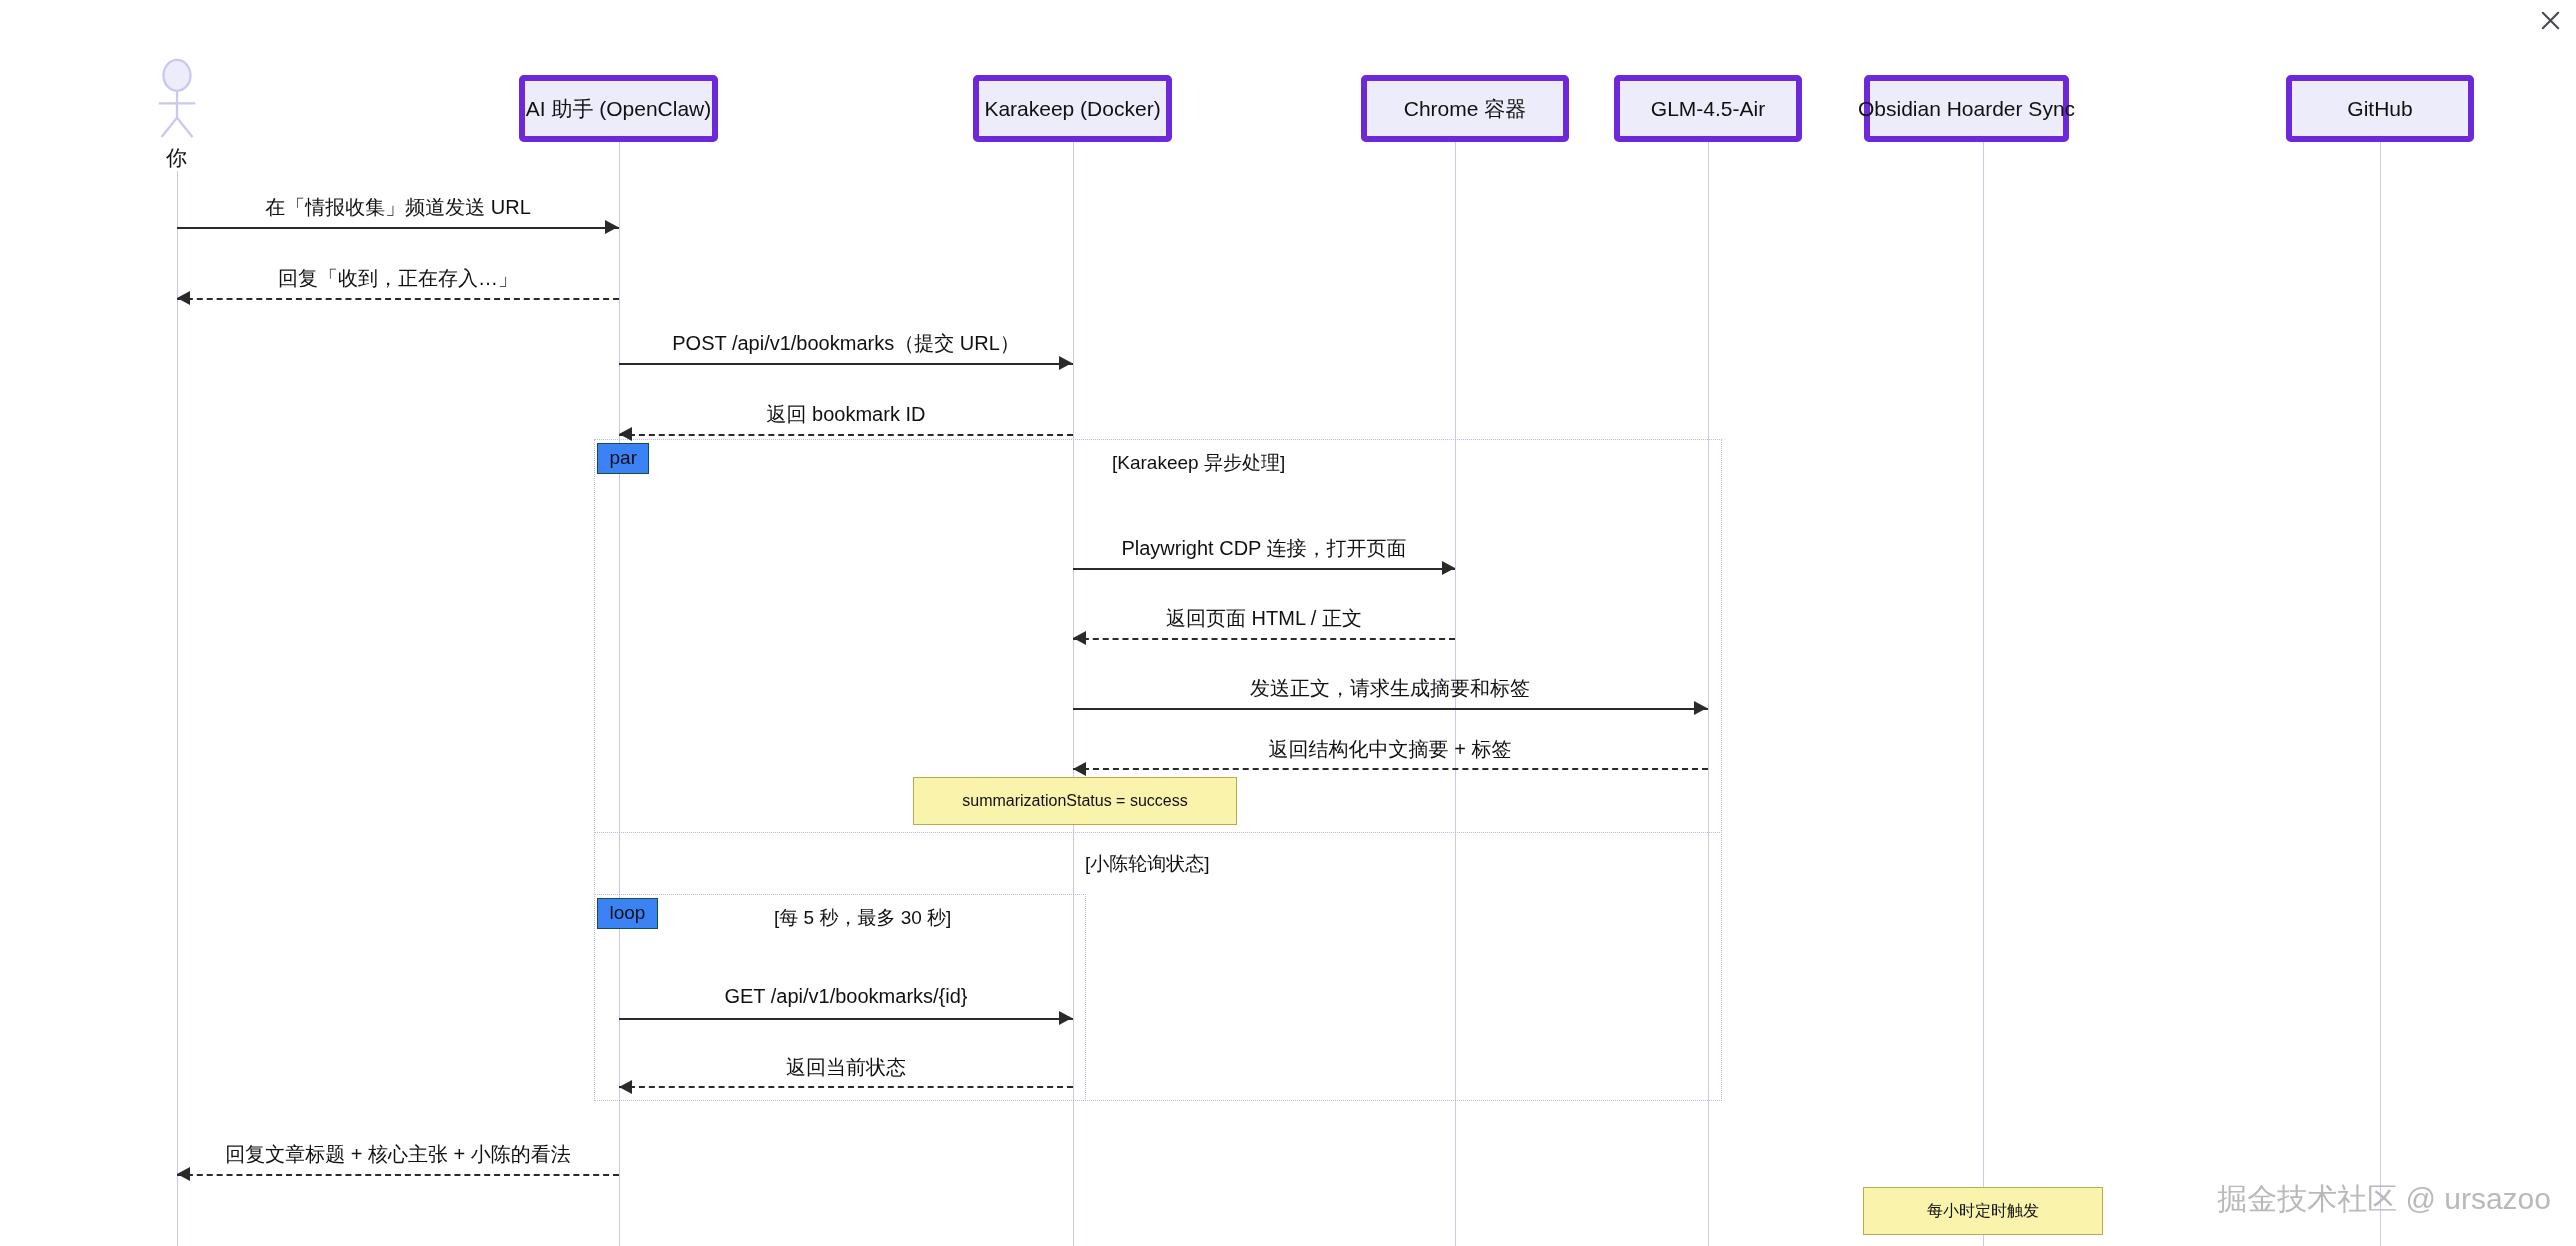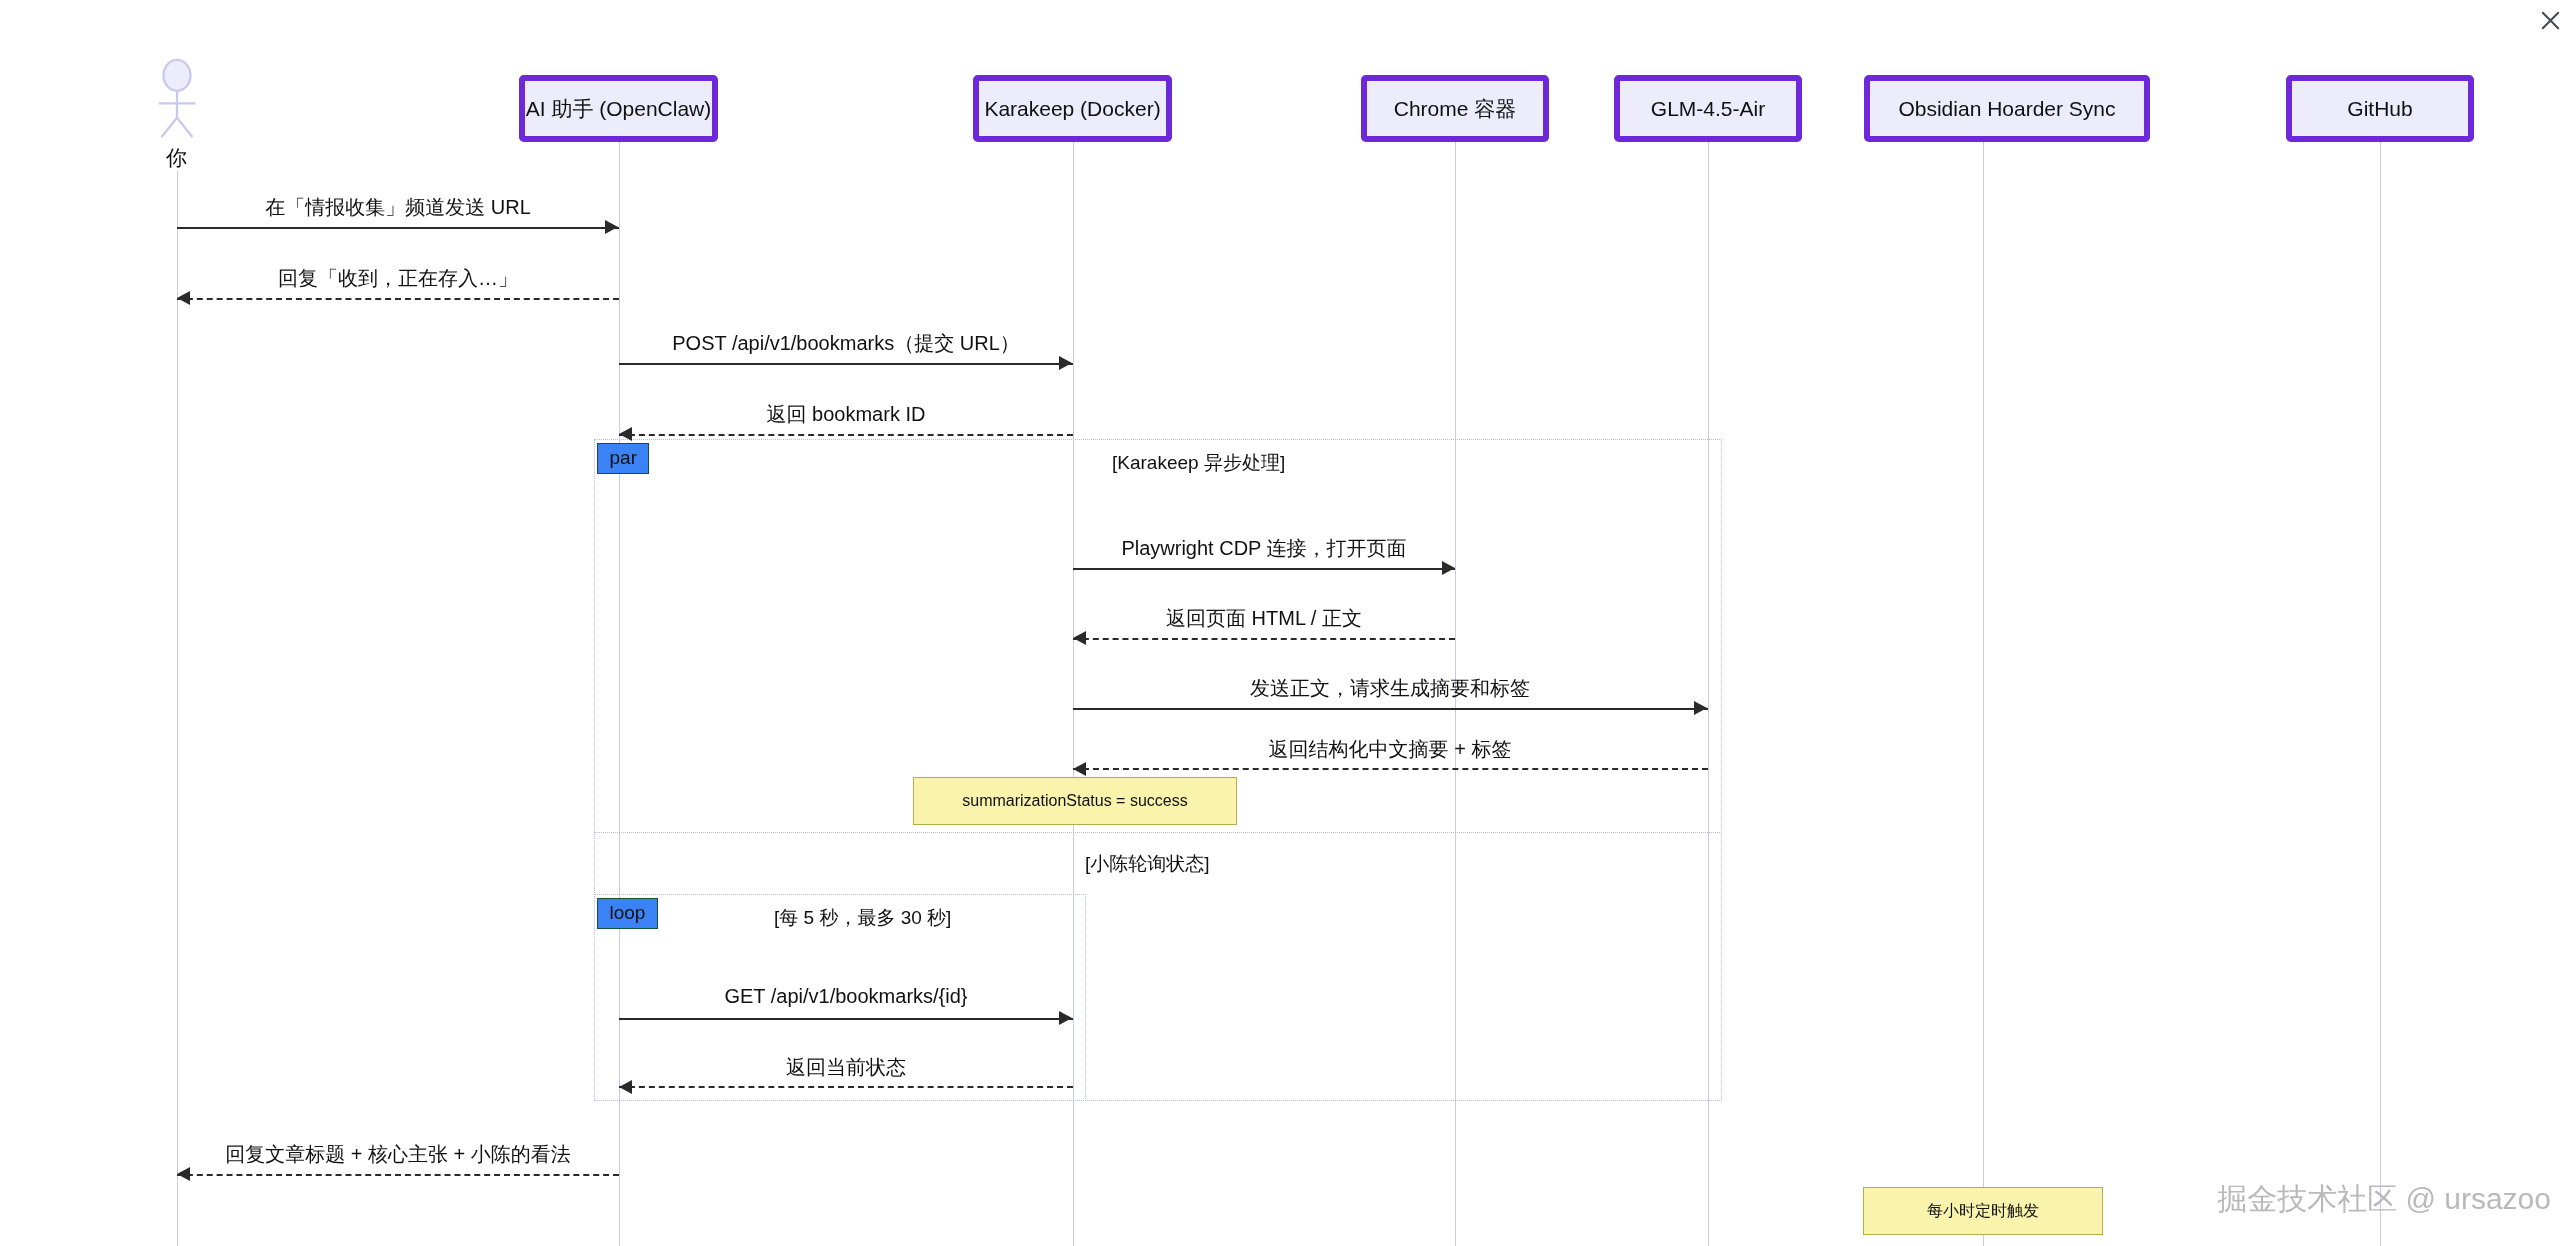--- a/index.html
+++ b/index.html
@@ -156,25 +156,25 @@
           <line x1="28" y1="62" x2="12" y2="82" stroke="#c9c9ef" stroke-width="2.4"></line>
           <line x1="28" y1="62" x2="44" y2="82" stroke="#c9c9ef" stroke-width="2.4"></line>
         </svg>
       </div>
       <div class="actor-label" style="left: 119px; top: 144px; width: 115px;">你</div>
       <div class="lifeline" style="left: 177px; top: 171px; height: 1076px;"></div>
       <div class="participant" style="left: 519px; top: 75px; width: 199px; height: 67px;">AI 助手 (OpenClaw)</div>
       <div class="lifeline" style="left: 619px; top: 142px; height: 1105px;"></div>
       <div class="participant" style="left: 973px; top: 75px; width: 199px; height: 67px;">Karakeep (Docker)</div>
       <div class="lifeline" style="left: 1073px; top: 142px; height: 1105px;"></div>
-      <div class="participant" style="left: 1361px; top: 75px; width: 188px; height: 67px;">Chrome 容器</div>
+      <div class="participant" style="left: 1361px; top: 75px; width: 208px; height: 67px;">Chrome 容器</div>
       <div class="lifeline" style="left: 1455px; top: 142px; height: 1105px;"></div>
       <div class="participant" style="left: 1614px; top: 75px; width: 188px; height: 67px;">GLM-4.5-Air</div>
       <div class="lifeline" style="left: 1708px; top: 142px; height: 1105px;"></div>
-      <div class="participant" style="left: 1864px; top: 75px; width: 286px; height: 67px;">Obsidian Hoarder Sync</div>
+      <div class="participant" style="left: 1864px; top: 75px; width: 205px; height: 67px;">Obsidian Hoarder Sync</div>
       <div class="lifeline" style="left: 1983px; top: 142px; height: 1105px;"></div>
       <div class="participant" style="left: 2286px; top: 75px; width: 188px; height: 67px;">GitHub</div>
       <div class="lifeline" style="left: 2380px; top: 142px; height: 1105px;"></div>
       <div class="fragment" style="left: 594px; top: 439px; width: 1128px; height: 662px;"></div>
       <div class="fragment-tag" style="left: 597px; top: 443px;">par</div>
       <div class="fragment-cond" style="left: 1085px; top: 450px; margin-left: 27px;">[Karakeep 异步处理]</div>
       <div class="fragment-divider" style="left: 594px; top: 832px; width: 1128px;"></div>
       <div class="fragment-cond" style="left: 1085px; top: 851px;">[小陈轮询状态]</div>
       <div class="fragment" style="left: 594px; top: 894px; width: 492px; height: 207px;"></div>
       <div class="fragment-tag" style="left: 597px; top: 898px;">loop</div>

